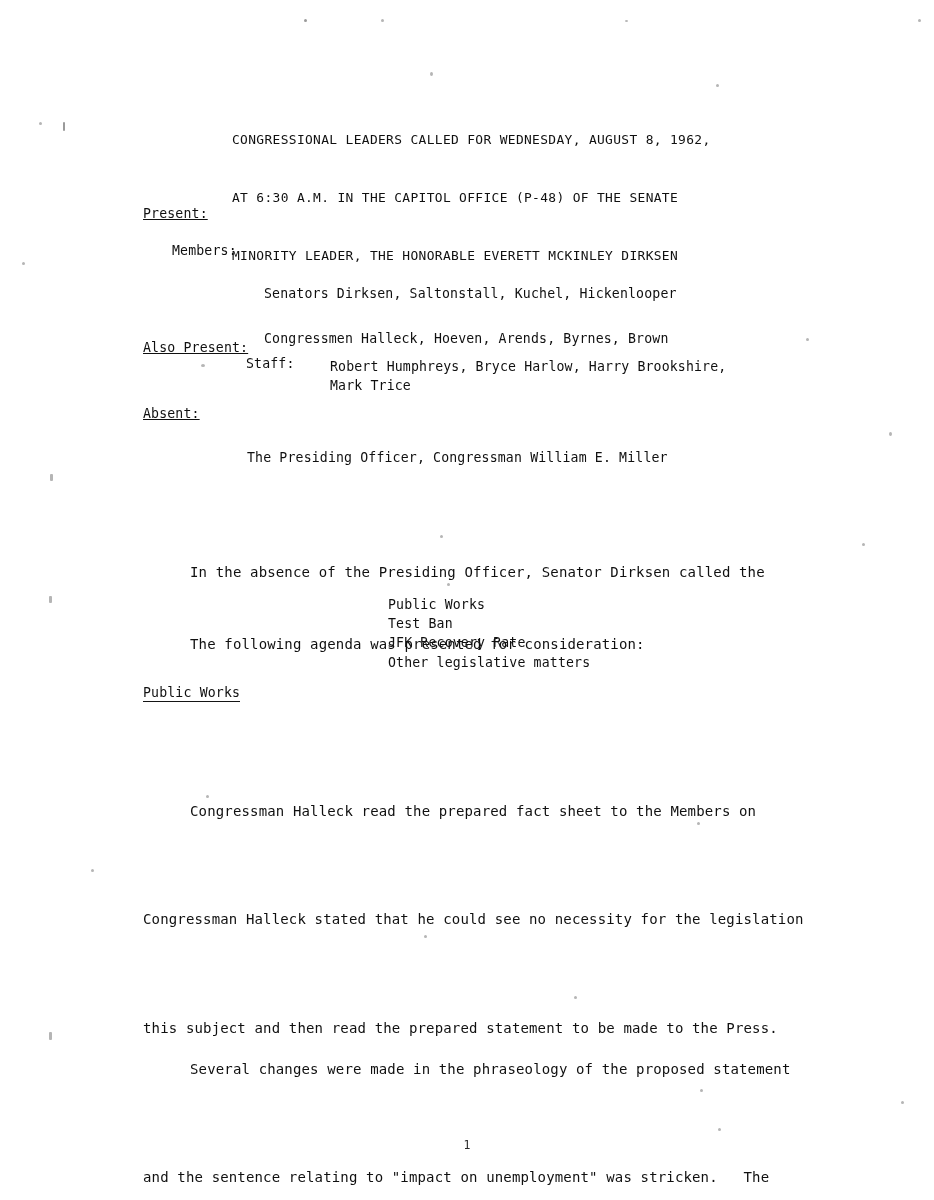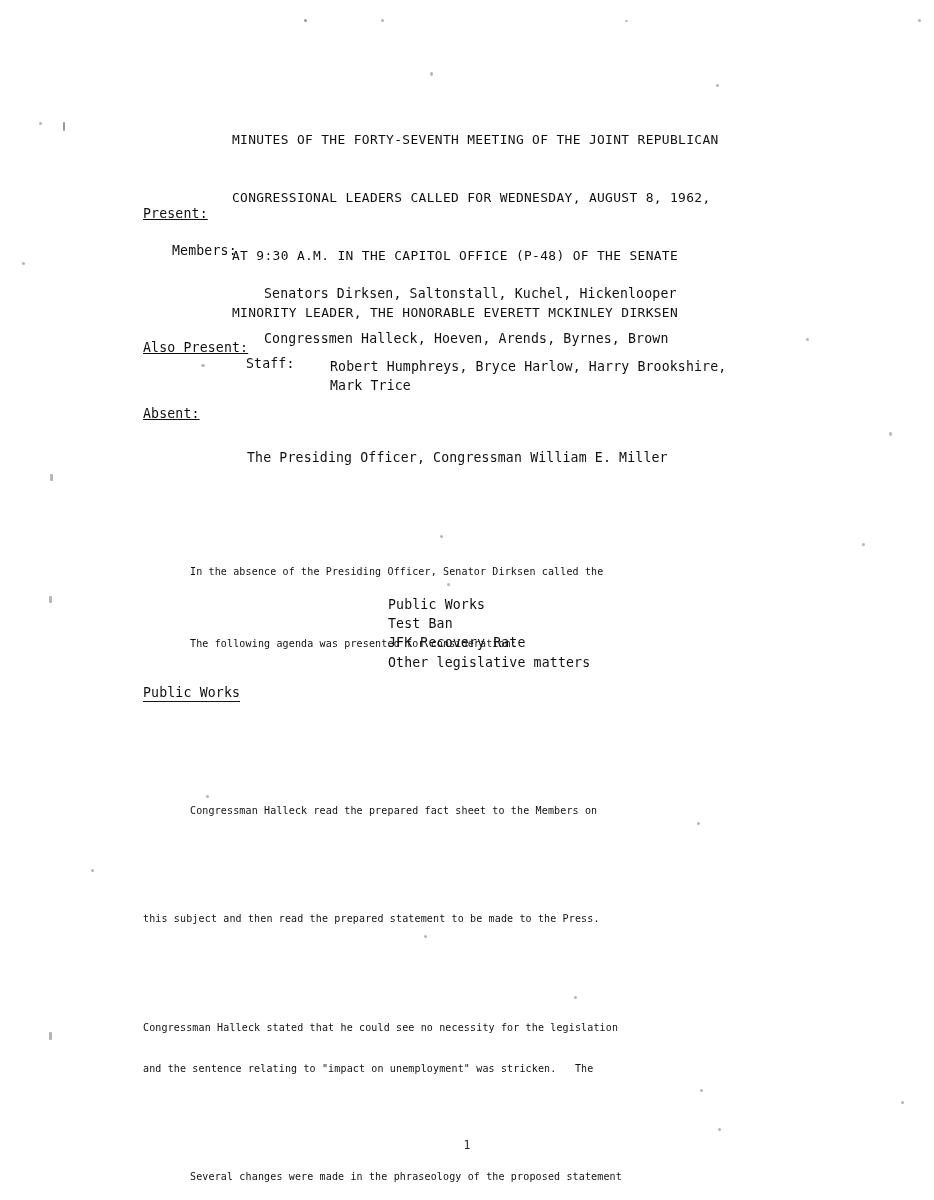--- a/index.html
+++ b/index.html
@@ -52,21 +52,21 @@
   .names    { left: 264px; line-height: 19px; }
   .staff-label { left: 246px; }
   .staff-names { left: 318px; line-height: 19px; padding-left: 12px; }
   .absent-name { left: 247px; }
 
   
   .para {
     position: absolute;
     left: 143px;
     width: 700px;
-    font-size: 10px;
+    font-size: 14px;
     letter-spacing: 0.15px;
     line-height: 36.3px;
     white-space: pre-wrap;
   }
   .para .ln { display: block; }
   .para .ln.ind { padding-left: 47px; }
 
   
   #agenda-list {
     position: absolute;
@@ -128,23 +128,22 @@
   <div class="speck d" style="left:697px;top:822px;width:3px;height:3px;"></div>
   <div class="speck d" style="left:91px;top:869px;width:3px;height:3px;"></div>
   <div class="speck d" style="left:424px;top:935px;width:3px;height:3px;"></div>
   <div class="speck d" style="left:49px;top:1032px;width:3px;height:8px;border-radius:1px;"></div>
   <div class="speck d" style="left:574px;top:996px;width:3px;height:3px;"></div>
   <div class="speck d" style="left:700px;top:1089px;width:3px;height:3px;"></div>
   <div class="speck d" style="left:718px;top:1128px;width:3px;height:3px;"></div>
   <div class="speck d" style="left:901px;top:1101px;width:3px;height:3px;"></div>
 
   <div class="tb" id="header-block">
-    <span class="hline">MINUTES OF THE FORTY-SEVENTH MEETING OF THE JOINT REPUBLICAN</span>
     <span class="hline">CONGRESSIONAL LEADERS CALLED FOR WEDNESDAY, AUGUST 8, 1962,</span>
-    <span class="hline">AT 9:30 A.M. IN THE CAPITOL OFFICE (P-48) OF THE SENATE</span>
+    <span class="hline">AT 6:30 A.M. IN THE CAPITOL OFFICE (P-48) OF THE SENATE</span>
     <span class="hline">MINORITY LEADER, THE HONORABLE EVERETT MCKINLEY DIRKSEN</span>
   </div>
 
   <div class="tb label-l1" style="top:205px;">Present:</div>
 
   <div class="tb label-l2" style="top:242px;text-align:center;">Members:</div>
 
   <div class="tb names" style="top:284px;">Senators Dirksen, Saltonstall, Kuchel, Hickenlooper</div>
   <div class="tb names" style="top:303px;margin-top:26px;">Congressmen Halleck, Hoeven, Arends, Byrnes, Brown</div>
 
@@ -169,28 +168,28 @@
     <span class="item">Public Works</span>
     <span class="item">Test Ban</span>
     <span class="item">JFK Recovery Rate</span>
     <span class="item">Other legislative matters</span>
   </div>
 
   <div id="section-heading">Public Works</div>
 
   <div class="para" style="top:720px;">
     <span class="ln ind">Congressman Halleck read the prepared fact sheet to the Members on</span>
+    <span class="ln">Congressman Halleck stated that he could see no necessity for the legislation</span>
     <span class="ln">this subject and then read the prepared statement to be made to the Press.</span>
-    <span class="ln">Congressman Halleck stated that he could see no necessity for the legislation</span>
     
     
     
   </div>
 
   <div class="para" style="top:978px;">
+    <span class="ln ind">Several changes were made in the phraseology of the proposed statement</span>
     <span class="ln">and the sentence relating to "impact on unemployment" was stricken.   The</span>
-    <span class="ln ind">Several changes were made in the phraseology of the proposed statement</span>
     
   </div>
 
   <div id="page-number">1</div>
 
 </div>
 
 </body></html>

